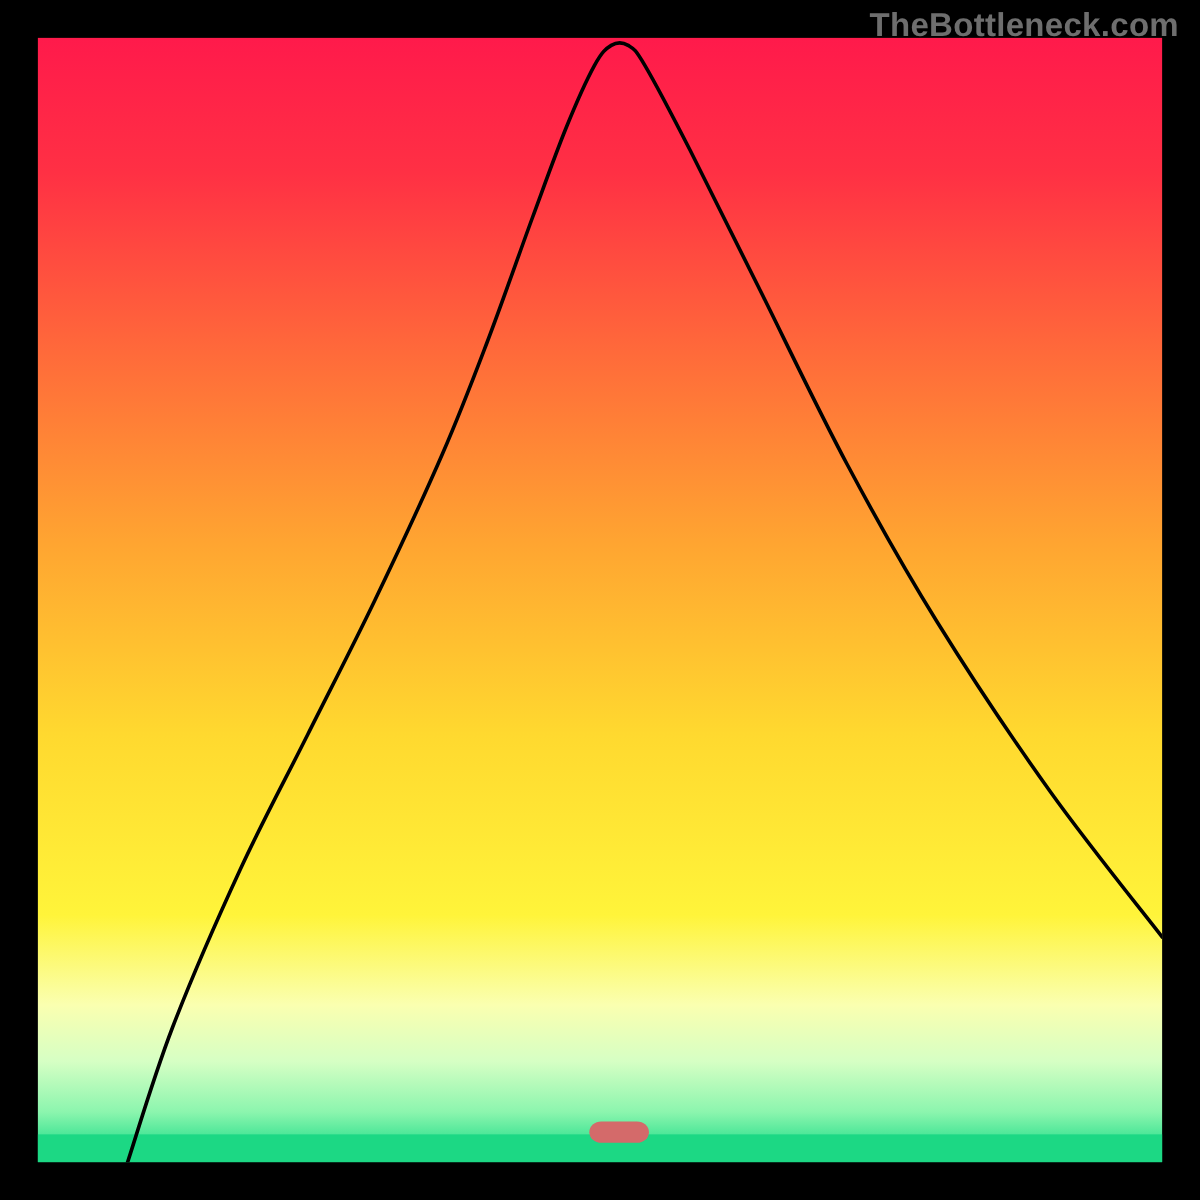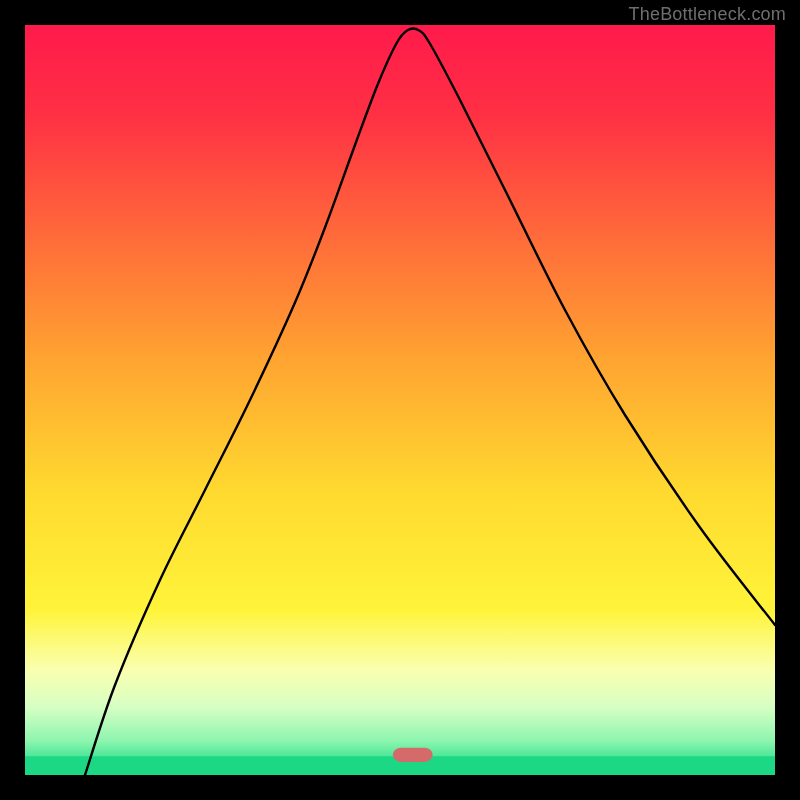--- a/index.html
+++ b/index.html
@@ -15,22 +15,22 @@
     position: relative;
     width: 800px;
     height: 800px;
     background: #000;
   }
   .watermark {
     position: absolute;
     top: 4px;
     right: 14px;
     color: #6e6e6e;
-    font-size: 18px;
-    font-weight: 400;
+    font-size: 22px;
+    font-weight: 700;
     letter-spacing: 0.2px;
     z-index: 5;
     user-select: none;
   }
   .plot-area {
     position: absolute;
     left: 25px;
     top: 25px;
     width: 750px;
     height: 750px;

